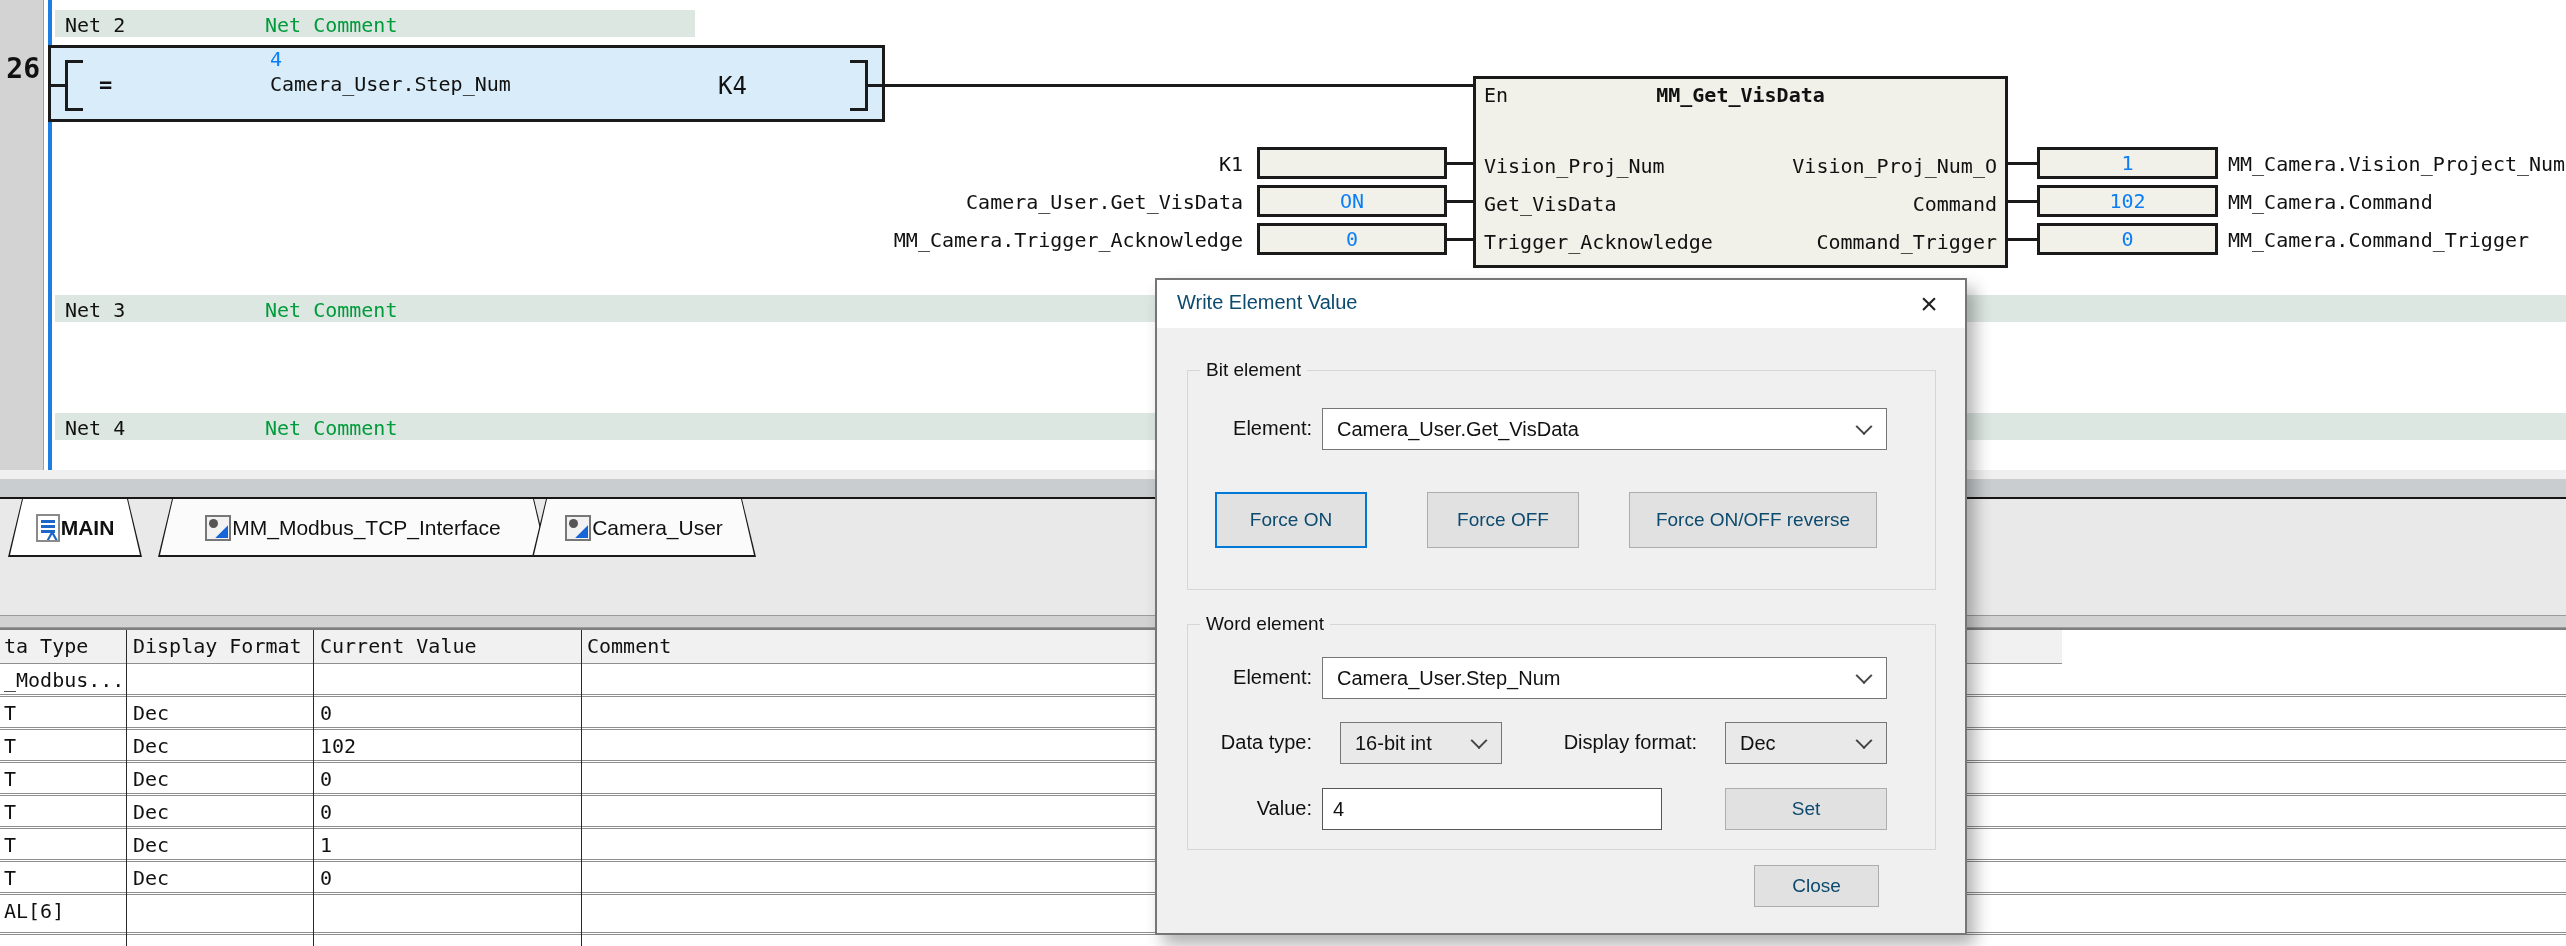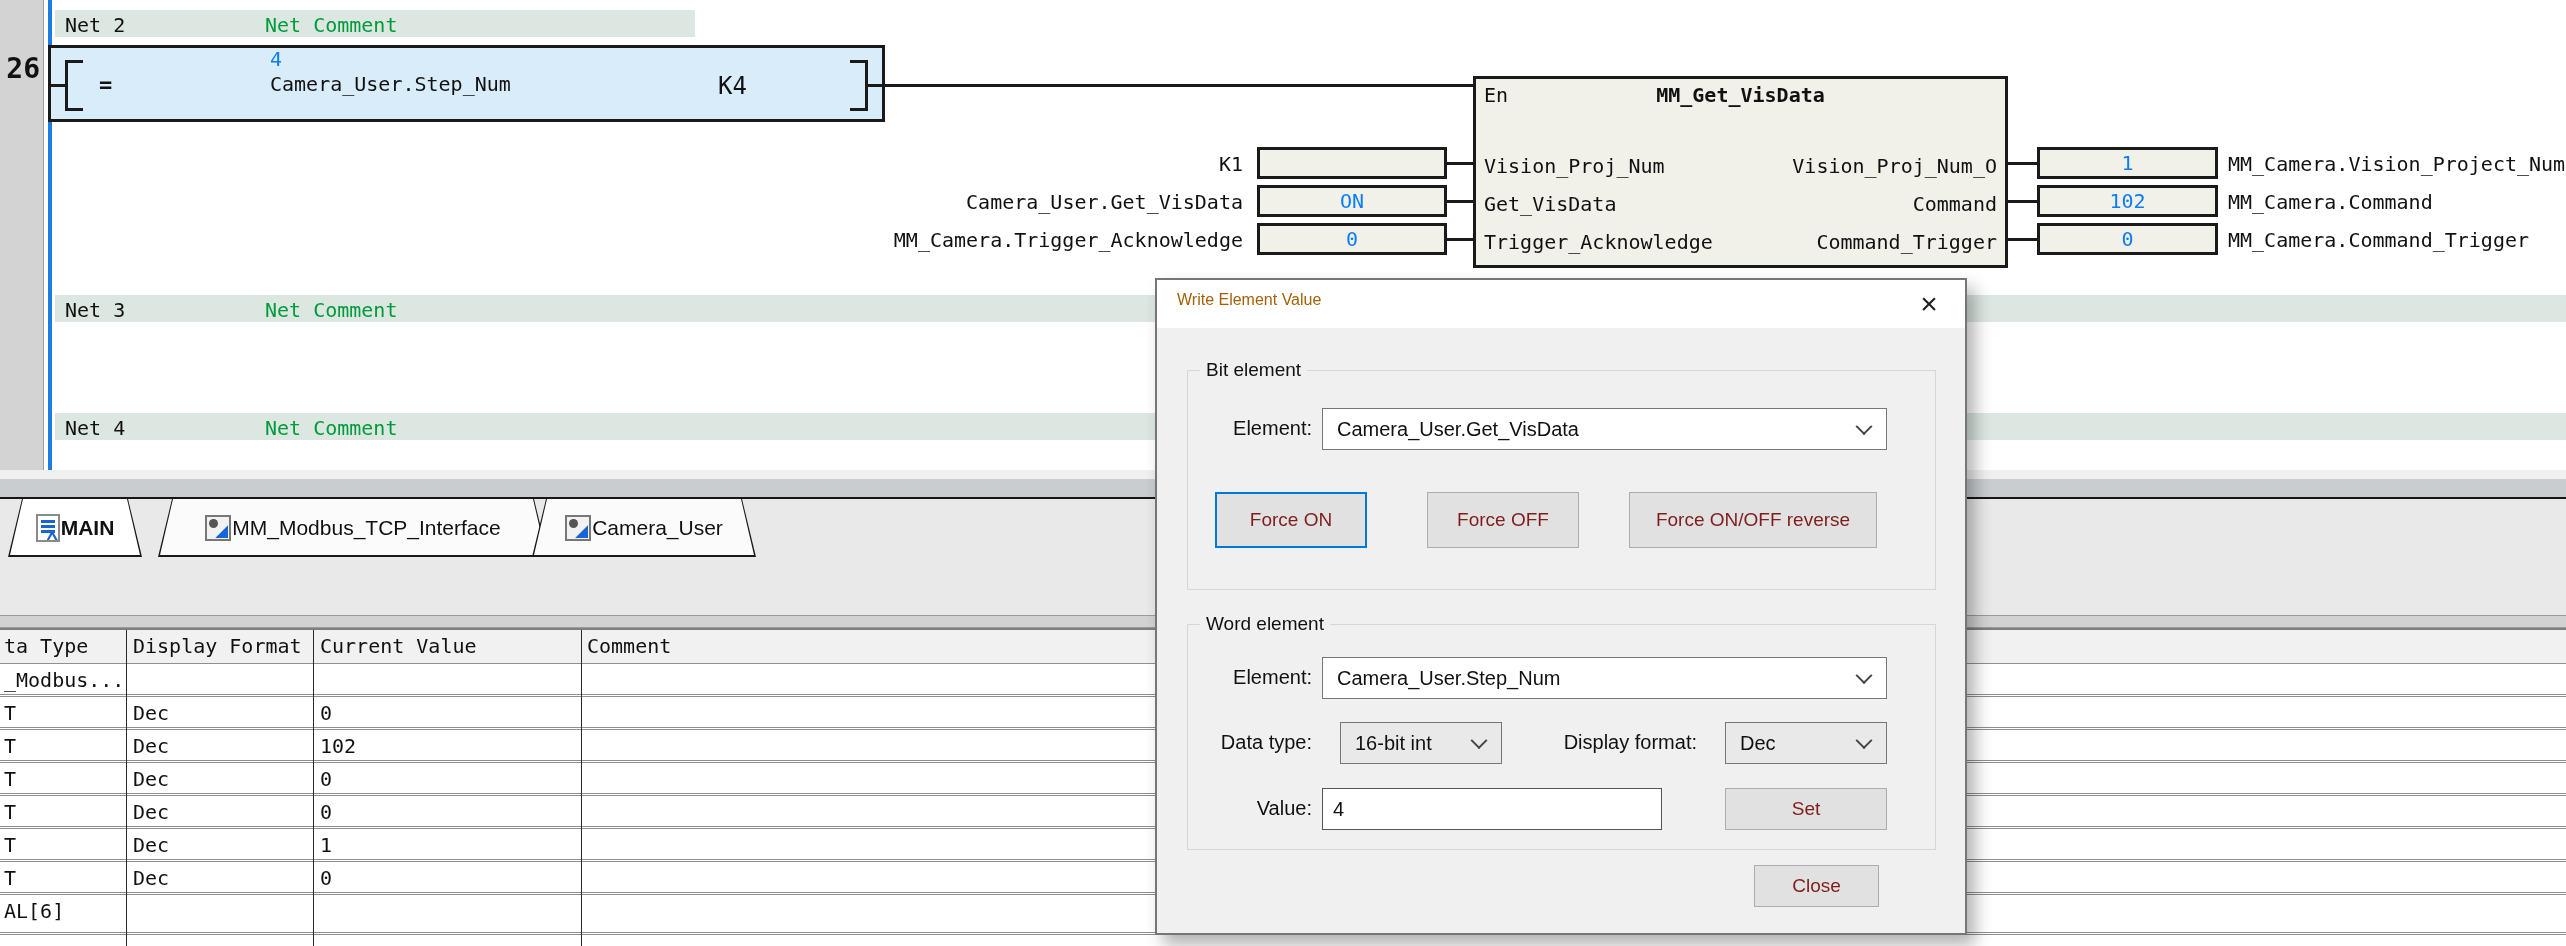--- a/index.html
+++ b/index.html
@@ -39,41 +39,41 @@
   .icon-prog i{position:absolute;left:3px;right:3px;height:3px;background:#1c66c9;}
   .icon-prog .m{position:absolute;right:0;bottom:0;width:11px;height:10px;background:#1c66c9;clip-path:polygon(0 100%,50% 0,100% 100%,78% 100%,50% 45%,22% 100%);}
   .icon-fb{width:26px;height:26px;background:#f2f2f2;border:2px solid #777;position:relative;box-sizing:border-box;}
   .icon-fb .dot{position:absolute;left:2px;top:2px;width:9px;height:9px;background:#555;border-radius:50%;}
   .icon-fb .pen{position:absolute;right:1px;bottom:1px;width:13px;height:13px;background:#1565d8;clip-path:polygon(0 100%,100% 0,100% 100%);}
   .icon-globe{width:26px;height:26px;border-radius:50%;background:#2176d2;position:relative;overflow:hidden;}
   .icon-globe .lat{position:absolute;left:0;right:0;top:11px;height:2px;background:#fff;}
   .icon-globe .lon{position:absolute;left:7px;top:-1px;bottom:-1px;width:11px;border:2px solid #fff;border-radius:50%;box-sizing:border-box;}
   
   .tbl{left:0;top:628px;width:2566px;height:318px;background:#fff;border-top:2px solid #7f7f7f;box-sizing:border-box;}
-  .thead{position:absolute;left:0;top:0;width:2566px;height:34px;background:#f1f1f1;border-bottom:1px solid #8f8f8f;box-sizing:border-box;}
+  .thead{position:absolute;left:0;top:0;width:2062px;height:34px;background:#f1f1f1;border-bottom:1px solid #8f8f8f;box-sizing:border-box;}
   .trow{position:absolute;left:0;width:2566px;height:33px;border-bottom:3px double #8f8f8f;box-sizing:border-box;background:#fff;}
   .tcell{position:absolute;top:4px;font-size:20px;white-space:nowrap;}
   .vline{position:absolute;top:0;width:1px;height:318px;background:#2a2a2a;}
   
   .dialog{left:1155px;top:278px;width:812px;height:657px;background:#f0f0f0;border:2px solid #767676;box-sizing:border-box;
           box-shadow:8px 10px 16px rgba(0,0,0,.3);font-family:"Liberation Sans",sans-serif;}
   .titlebar{position:absolute;left:0;top:0;right:0;height:48px;background:#fff;}
-  .dlgtitle{position:absolute;left:20px;top:11px;font-size:16px;color:#a16207;}
+  .dlgtitle{position:absolute;left:20px;top:11px;font-size:20px;color:#0c4a6e;}
   .closex{position:absolute;right:16px;top:4px;width:40px;height:40px;display:flex;align-items:center;justify-content:center;
           font-size:30px;font-weight:300;color:#222;cursor:default;}
   .group{position:absolute;border:1px solid #d6d6d6;}
   .grouplabel{position:absolute;top:-12px;left:12px;background:#f0f0f0;padding:0 6px;font-size:19px;color:#111;}
   .fldlabel{position:absolute;font-size:20px;color:#111;text-align:right;}
   .combo{position:absolute;background:#fff;border:1px solid #767676;box-sizing:border-box;display:flex;align-items:center;
          padding:0 14px;font-size:20px;color:#111;}
   .combo.gray{background:#e9e9e9;}
   .chev{position:absolute;right:16px;top:50%;width:10px;height:10px;border-right:2px solid #444;border-bottom:2px solid #444;
         transform:translateY(-70%) rotate(45deg);}
   .btn{position:absolute;background:#e1e1e1;border:1px solid #adadad;box-sizing:border-box;display:flex;align-items:center;
-       justify-content:center;font-size:19px;color:#7f1d1d;}
+       justify-content:center;font-size:19px;color:#0c4a6e;}
   .btn.focus{border:2px solid #0078d7;}
   .txtinput{position:absolute;background:#fff;border:1px solid #555;box-sizing:border-box;display:flex;align-items:center;
             padding:0 10px;font-size:20px;color:#111;}
 </style>
 </head>
 <body>
 
 <div id="root">
 
   <div class="abs gutter"></div>

